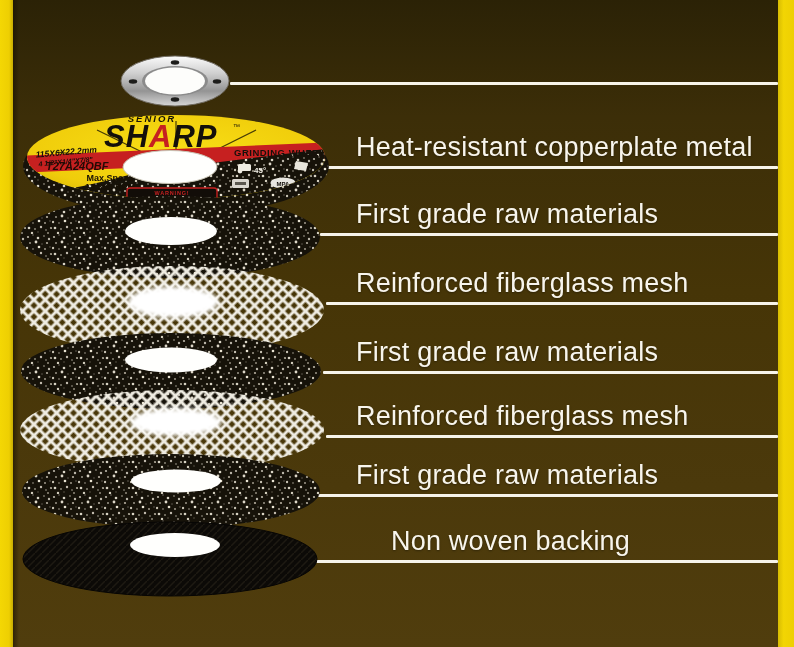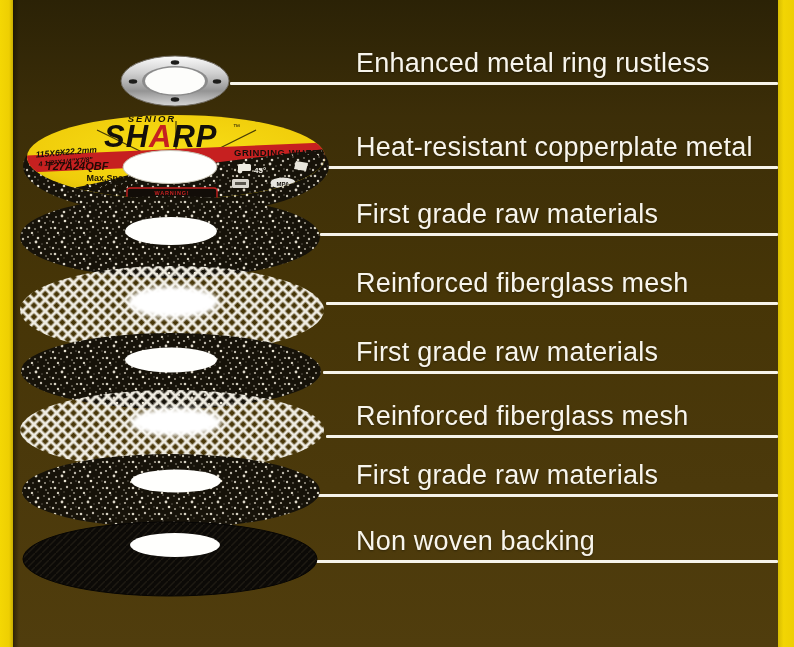--- a/index.html
+++ b/index.html
@@ -186,26 +186,25 @@
       <ellipse cx="176" cy="481" rx="45" ry="11.5" fill="#fffffd"></ellipse>
     </g>
 
     <g>
       <ellipse cx="170" cy="559" rx="147" ry="37" fill="url(#carbon)"></ellipse>
       <ellipse cx="170" cy="559" rx="147" ry="37" fill="none" stroke="#060504" stroke-width="1"></ellipse>
       <ellipse cx="175" cy="545" rx="45" ry="12" fill="#fffffd"></ellipse>
     </g>
   </svg>
 
-  <div class="callout-text" style="top:47px;">Enhanced metal ring rustless</div>
   <div class="callout-text" style="top:131px;">Heat-resistant copperplate metal</div>
   <div class="callout-text" style="top:198px;">First grade raw materials</div>
   <div class="callout-text" style="top:267px;">Reinforced fiberglass mesh</div>
   <div class="callout-text" style="top:336px;">First grade raw materials</div>
   <div class="callout-text" style="top:400px;">Reinforced fiberglass mesh</div>
   <div class="callout-text" style="top:459px;">First grade raw materials</div>
-  <div class="callout-text" style="top:525px;">Non woven backing</div>
+  <div class="callout-text" style="top:525px;margin-left:35px;">Non woven backing</div>
 
   <div class="stripe stripe-left"></div>
   <div class="stripe-left-shadow"></div>
   <div class="stripe stripe-right"></div>
 
 </div>
 
 </body></html>

